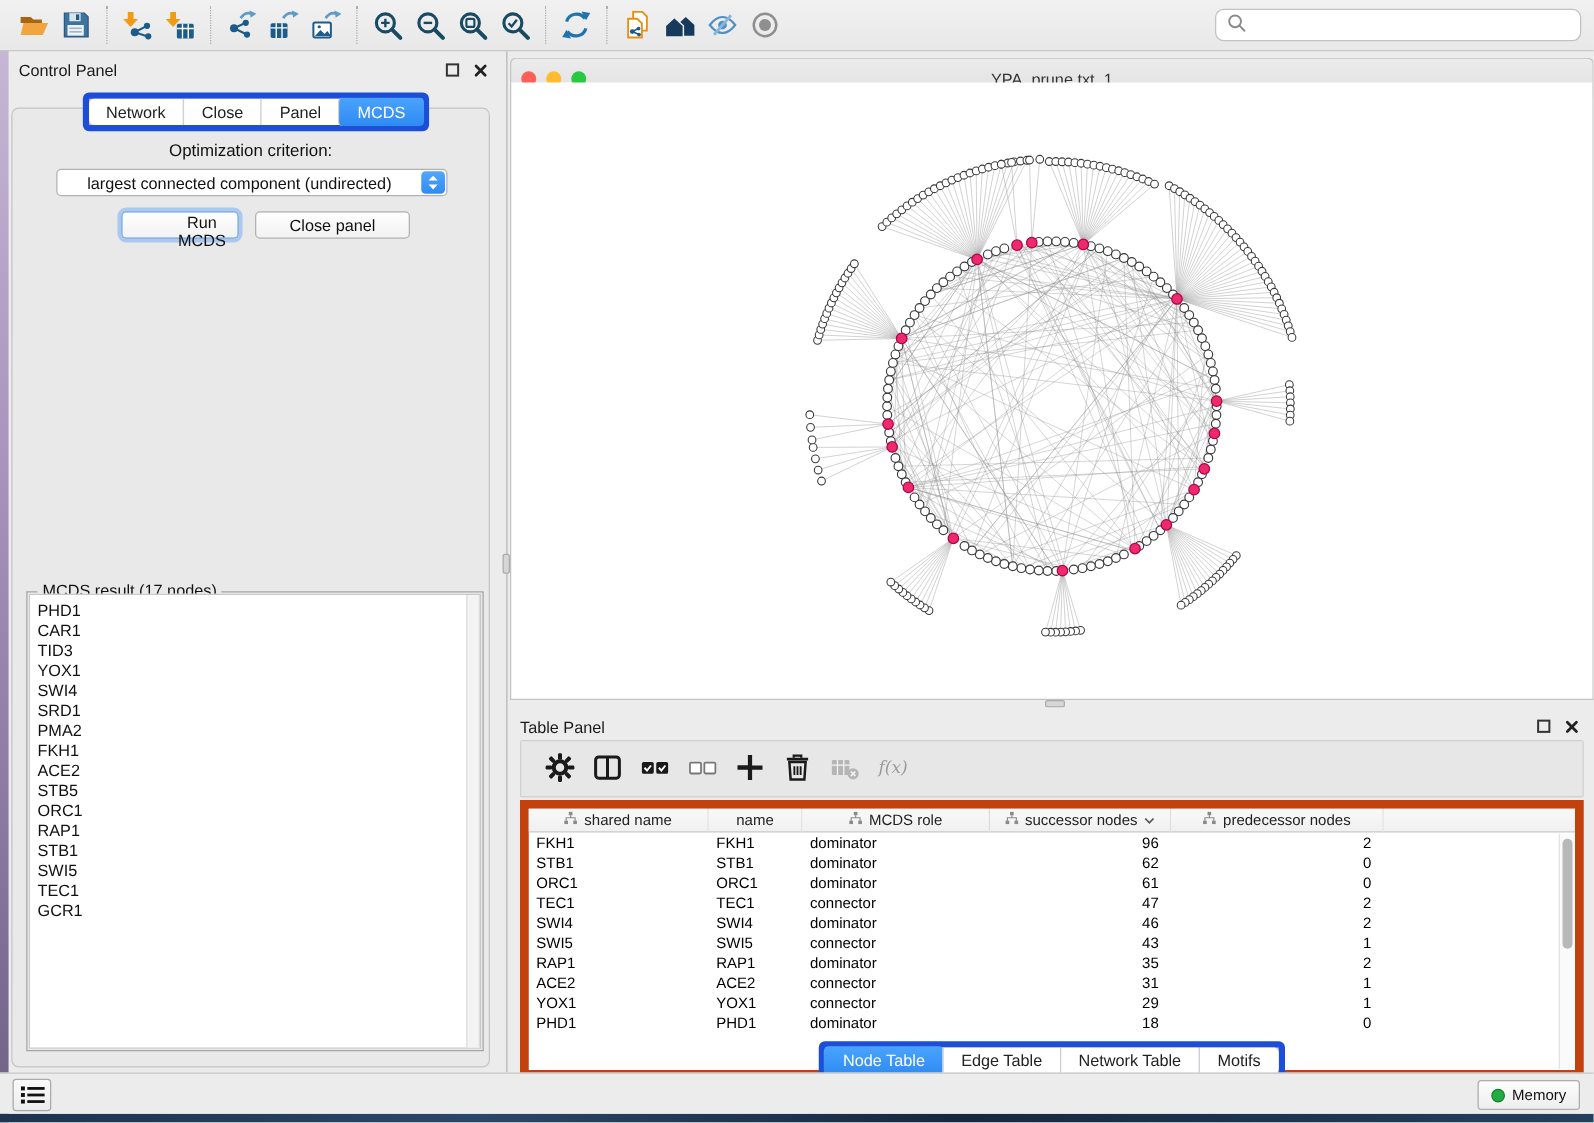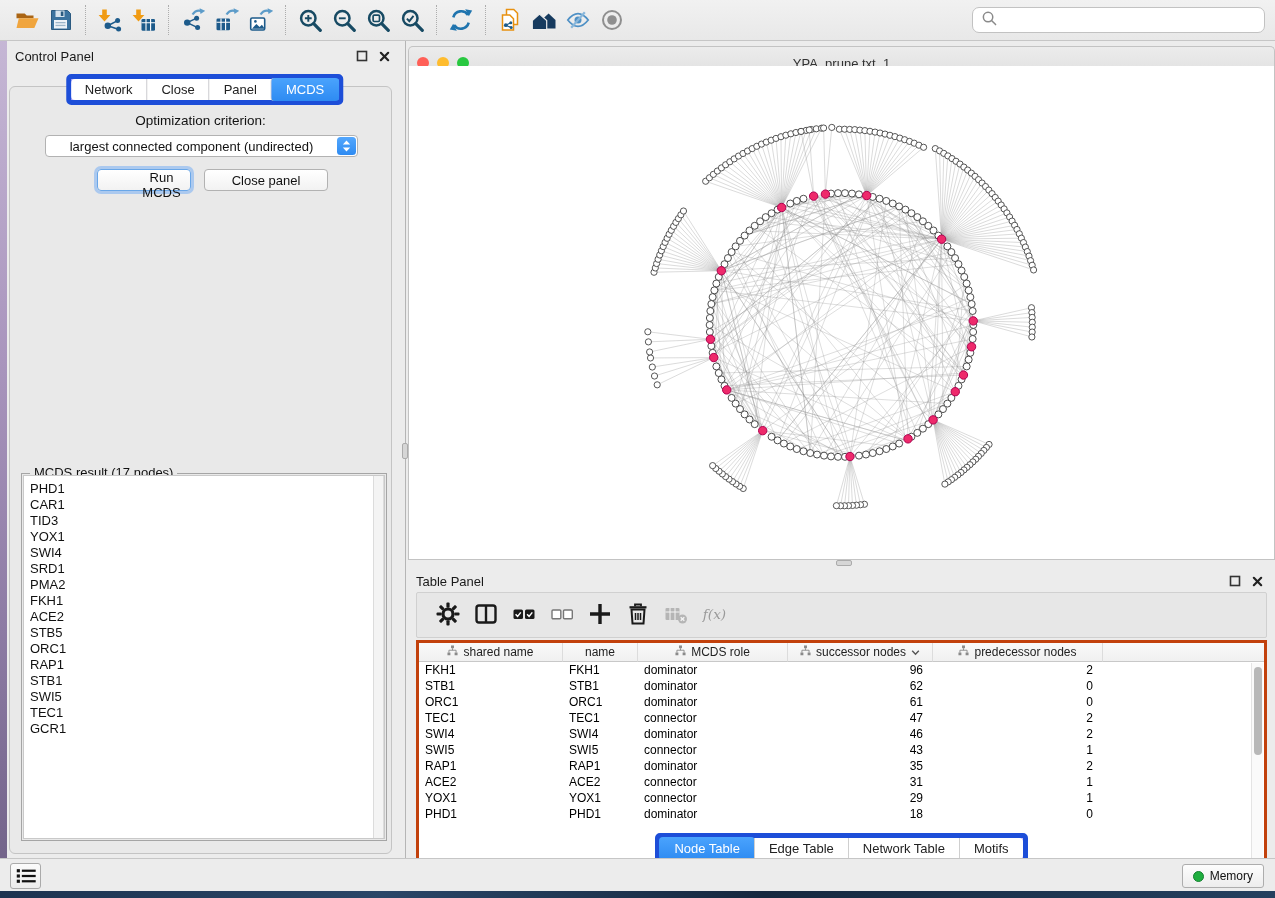--- a/index.html
+++ b/index.html
@@ -83,21 +83,21 @@
     border:1px solid #ababab; border-radius:2px; }
 
   
   #table-panel { position:absolute; left:408px; top:566px; width:867px; height:292px; background:#ececec; }
   #tbl-toolbar { position:absolute; left:8px; right:8px; top:26px; height:46px; background:#e7e7e7;
     border:1px solid #d0d0d0; border-radius:2px; display:flex; align-items:center; padding-left:18px; }
   .ttool { width:26px; height:26px; margin-right:12px; display:flex; align-items:flex-start;
     justify-content:center; border:none; background:transparent; cursor:pointer; }
   .ttool.disabled { cursor:default; }
   #tbl-wrap { position:absolute; left:8px; right:8px; top:74px; height:223px; background:#fff;
-    border:3px solid #c2410c; }
+    border:7px solid #c2410c; }
   .tgrid { display:grid; grid-template-columns:144px 75px 150px 145px 170px 1fr; }
   #tbl-header .hc { height:19px; background:linear-gradient(#f9f9f9,#f0f0f0);
     border-bottom:1px solid #c8c8c8; border-right:1px solid #dcdcdc; display:flex; align-items:center;
     justify-content:center; gap:5px; font-size:12px; color:#222; cursor:pointer; }
   #tbl-header .hc:last-child { border-right:none; }
   #tbl-body .tr { height:16px; }
   #tbl-body .td { font-size:12px; color:#000; line-height:16px; padding:0 4px 0 6px;
     white-space:nowrap; overflow:hidden; }
   #tbl-body .td.num { text-align:right; padding-right:10px; }
   #tbl-scroll { position:absolute; right:1px; top:20px; bottom:1px; width:12px;

